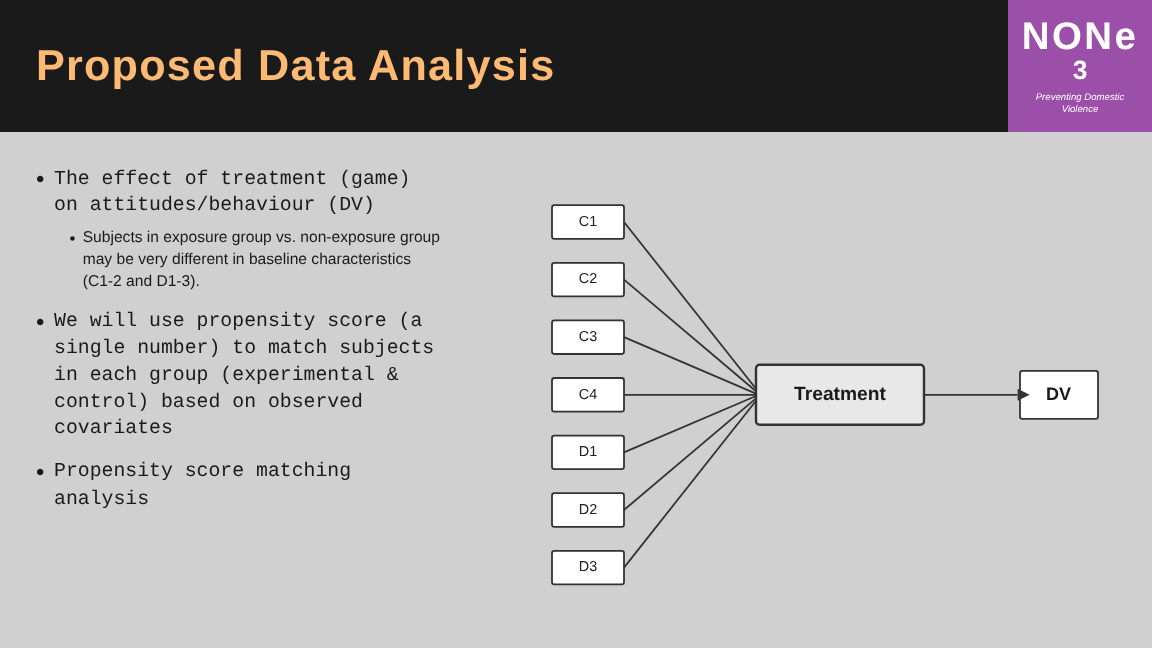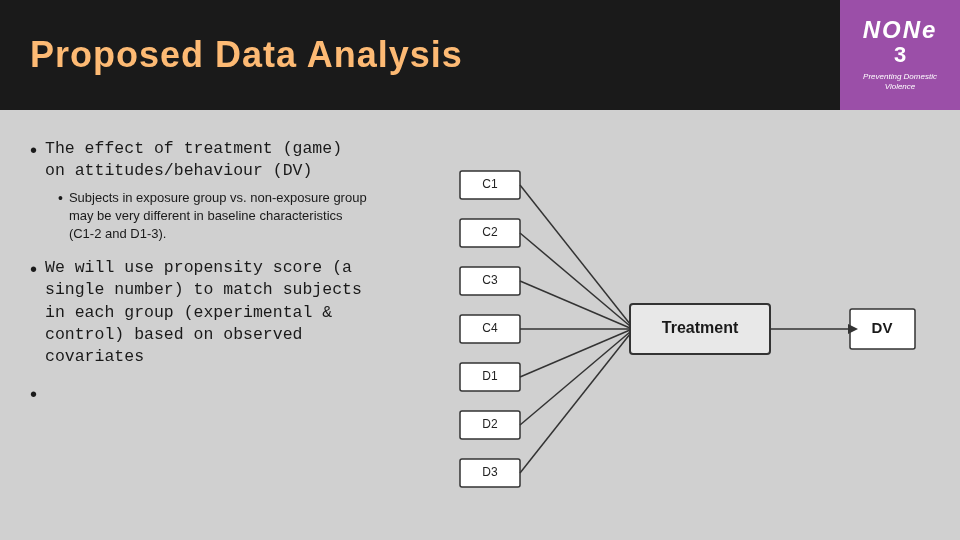--- a/index.html
+++ b/index.html
@@ -38,23 +38,22 @@
       height: 110px;
       background: #9b4fa8;
       display: flex;
       flex-direction: column;
       align-items: center;
       justify-content: center;
       padding: 8px;
     }
     .logo-text {
       color: #ffffff;
-      font-size: 24px;
-      font-weight: bold;
-      font-style: italic;
+      font-size: 32px;
+      font-weight: bold;
       letter-spacing: 2px;
       line-height: 1;
     }
     .logo-num {
       color: #ffffff;
       font-size: 22px;
       font-weight: bold;
     }
     .logo-sub {
       color: #ffffff;
@@ -206,20 +205,21 @@
     <div class="bullet-item">
       <div class="bullet-main">
         <span class="bullet-dot">•</span>
         <span class="bullet-text">We will use propensity score (a single number) to match subjects in each group (experimental &amp; control) based on observed covariates</span>
       </div>
     </div>
 
     <div class="bullet-item">
       <div class="bullet-main">
         <span class="bullet-dot">•</span>
+        <span class="bullet-text">Propensity score matching analysis</span>
       </div>
     </div>
 
   </div>
 
   <div class="diagram-col">
     <svg class="diagram-svg" viewBox="0 0 480 360">
 
       <rect class="node-box" x="10" y="22" width="60" height="28" rx="2"></rect>
       <text class="node-text" x="40" y="36">C1</text>

